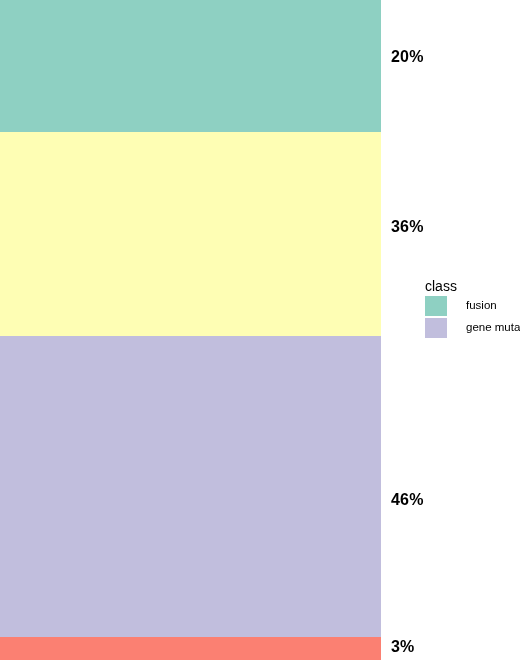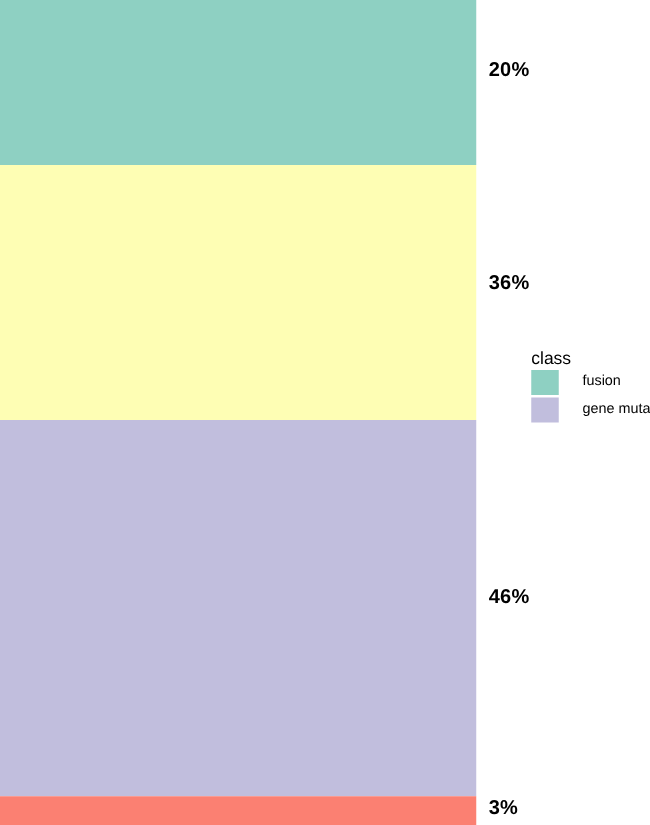--- a/index.html
+++ b/index.html
@@ -86,21 +86,21 @@
 
   <div id="stacked-bar">
     <div class="bar-segment" style="background-color: rgb(142, 208, 194); height: 132px;"></div>
     <div class="bar-segment" style="background-color: rgb(254, 254, 180); height: 204px;"></div>
     <div class="bar-segment" style="background-color: rgb(193, 190, 221); height: 301px;"></div>
     <div class="bar-segment" style="background-color: rgb(251, 128, 114); height: 23px;"></div>
   </div>
 
   <div class="pct-label" style="top:49px;">20%</div>
   <div class="pct-label" style="top:219px;">36%</div>
-  <div class="pct-label" style="top:470px;text-align:right;">46%</div>
+  <div class="pct-label" style="top:492px;text-align:right;">46%</div>
   <div class="pct-label" style="top:639px;">3%</div>
 
   <div id="legend">
     <div id="legend-title">class</div>
 
     <div class="legend-row">
       <span class="legend-swatch" style="background-color: rgb(142, 208, 194);"></span>
       <span class="legend-label">fusion</span>
     </div>
 

